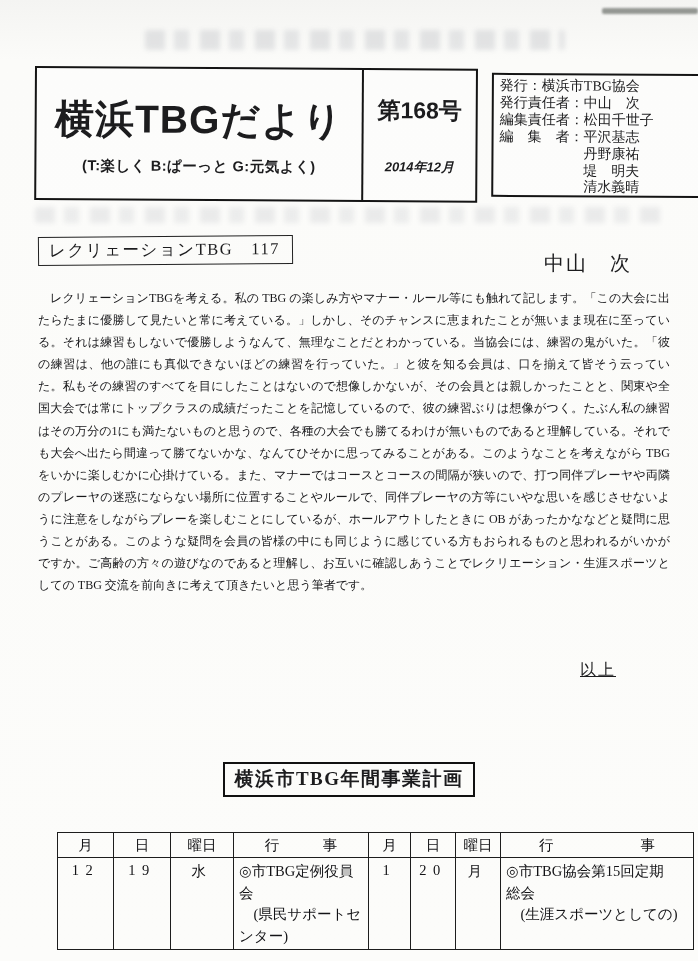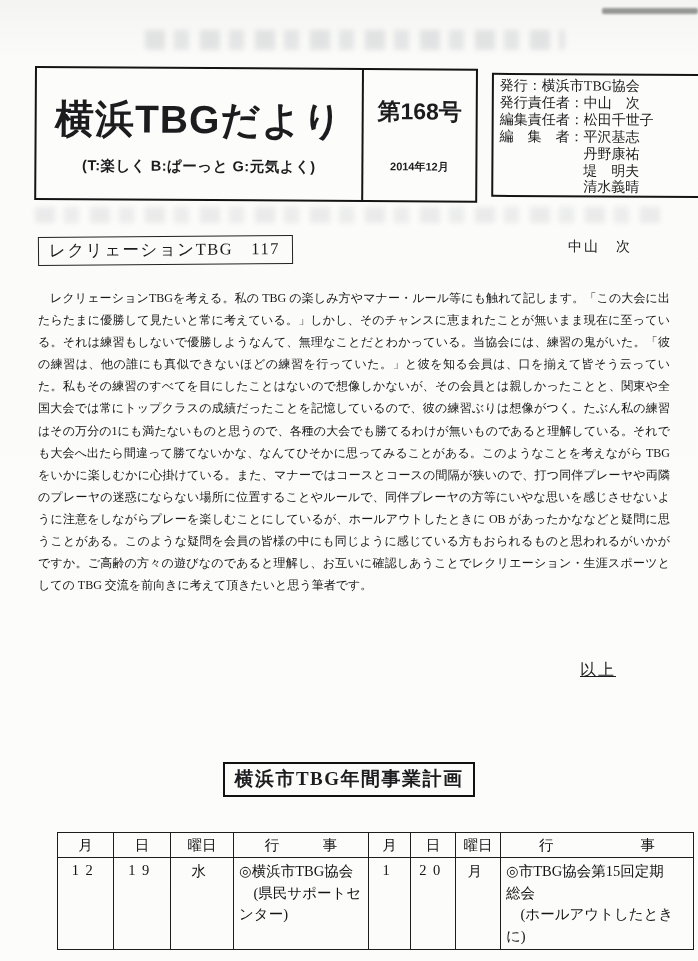--- a/index.html
+++ b/index.html
@@ -32,33 +32,33 @@
   }
   .title-left { width:327px; border-right:2px solid #141414; display:flex; flex-direction:column; align-items:center; justify-content:center; gap:10px; }
   .paper-title {
     font-family:"Liberation Sans","DejaVu Sans",sans-serif;
     font-weight:bold; font-size:39px; letter-spacing:1px; white-space:nowrap;
   }
   .paper-subtitle { font-family:"Liberation Sans","DejaVu Sans",sans-serif; font-size:14.5px; font-weight:bold; letter-spacing:.5px; }
   .title-right { flex:1; display:flex; flex-direction:column; align-items:center; justify-content:center; gap:32px;
     font-family:"Liberation Sans","DejaVu Sans",sans-serif; font-weight:bold; }
   .issue-no { font-size:23px; }
-  .issue-date { font-size:11px; }
+  .issue-date { font-size:13px;font-style:italic; }
   .publisher-box {
     position:absolute; left:457px; top:4px; width:210px; height:124px;
     border:2px solid #141414; padding:3px 6px;
     font-size:14px; line-height:16.9px; white-space:pre-line; background:rgba(255,255,255,.35);
   }
   
   .section-row { position:absolute; top:236px; left:38px; width:622px; }
   .section-box {
     display:inline-block; border:1.8px solid #222; padding:2px 12px 3px 10px;
     font-size:16.5px; letter-spacing:1.5px; transform:rotate(-0.5deg); white-space:nowrap;
   }
-  .section-author { position:absolute; right:28px; top:2px; font-size:14px; letter-spacing:2px;text-align:center; }
+  .section-author { position:absolute; right:28px; top:14px; font-size:20px; letter-spacing:2px;text-align:center; }
   .article-body {
     position:absolute; top:287px; left:38px; width:632px;
     font-size:12px; line-height:22.1px; text-align:justify; text-indent:1em;
     color:#17171a;
   }
   .article-closing { position:absolute; top:660px; left:42px; width:632px; text-align:right; padding-right:58px; font-size:16px; letter-spacing:2px;text-decoration:underline; }
   
   .plan-heading-wrap { position:absolute; top:762px; left:0; width:698px; text-align:center; }
   .plan-heading {
     display:inline-block; border:2px solid #111; padding:2px 9px 3px;
@@ -138,25 +138,25 @@
         <th>日</th>
         <th>曜日</th>
         <th>行　　　　　　事</th>
       </tr>
     </thead>
     <tbody>
       <tr>
         <td class="cell-num">12</td>
         <td class="cell-num">19</td>
         <td class="cell-num">水</td>
-        <td class="cell-event">◎横浜市TBG協会
+        <td class="cell-event">◎市TBG定例役員会
 　(県民サポートセンター)</td>
         <td class="cell-num">1</td>
         <td class="cell-num">20</td>
         <td class="cell-num">月</td>
         <td class="cell-event">◎市TBG協会第15回定期
 総会
-　(ホールアウトしたときに)</td>
+　(生涯スポーツとしての)</td>
       </tr>
     </tbody>
   </table>
 
 </div>
 
 </body></html>

